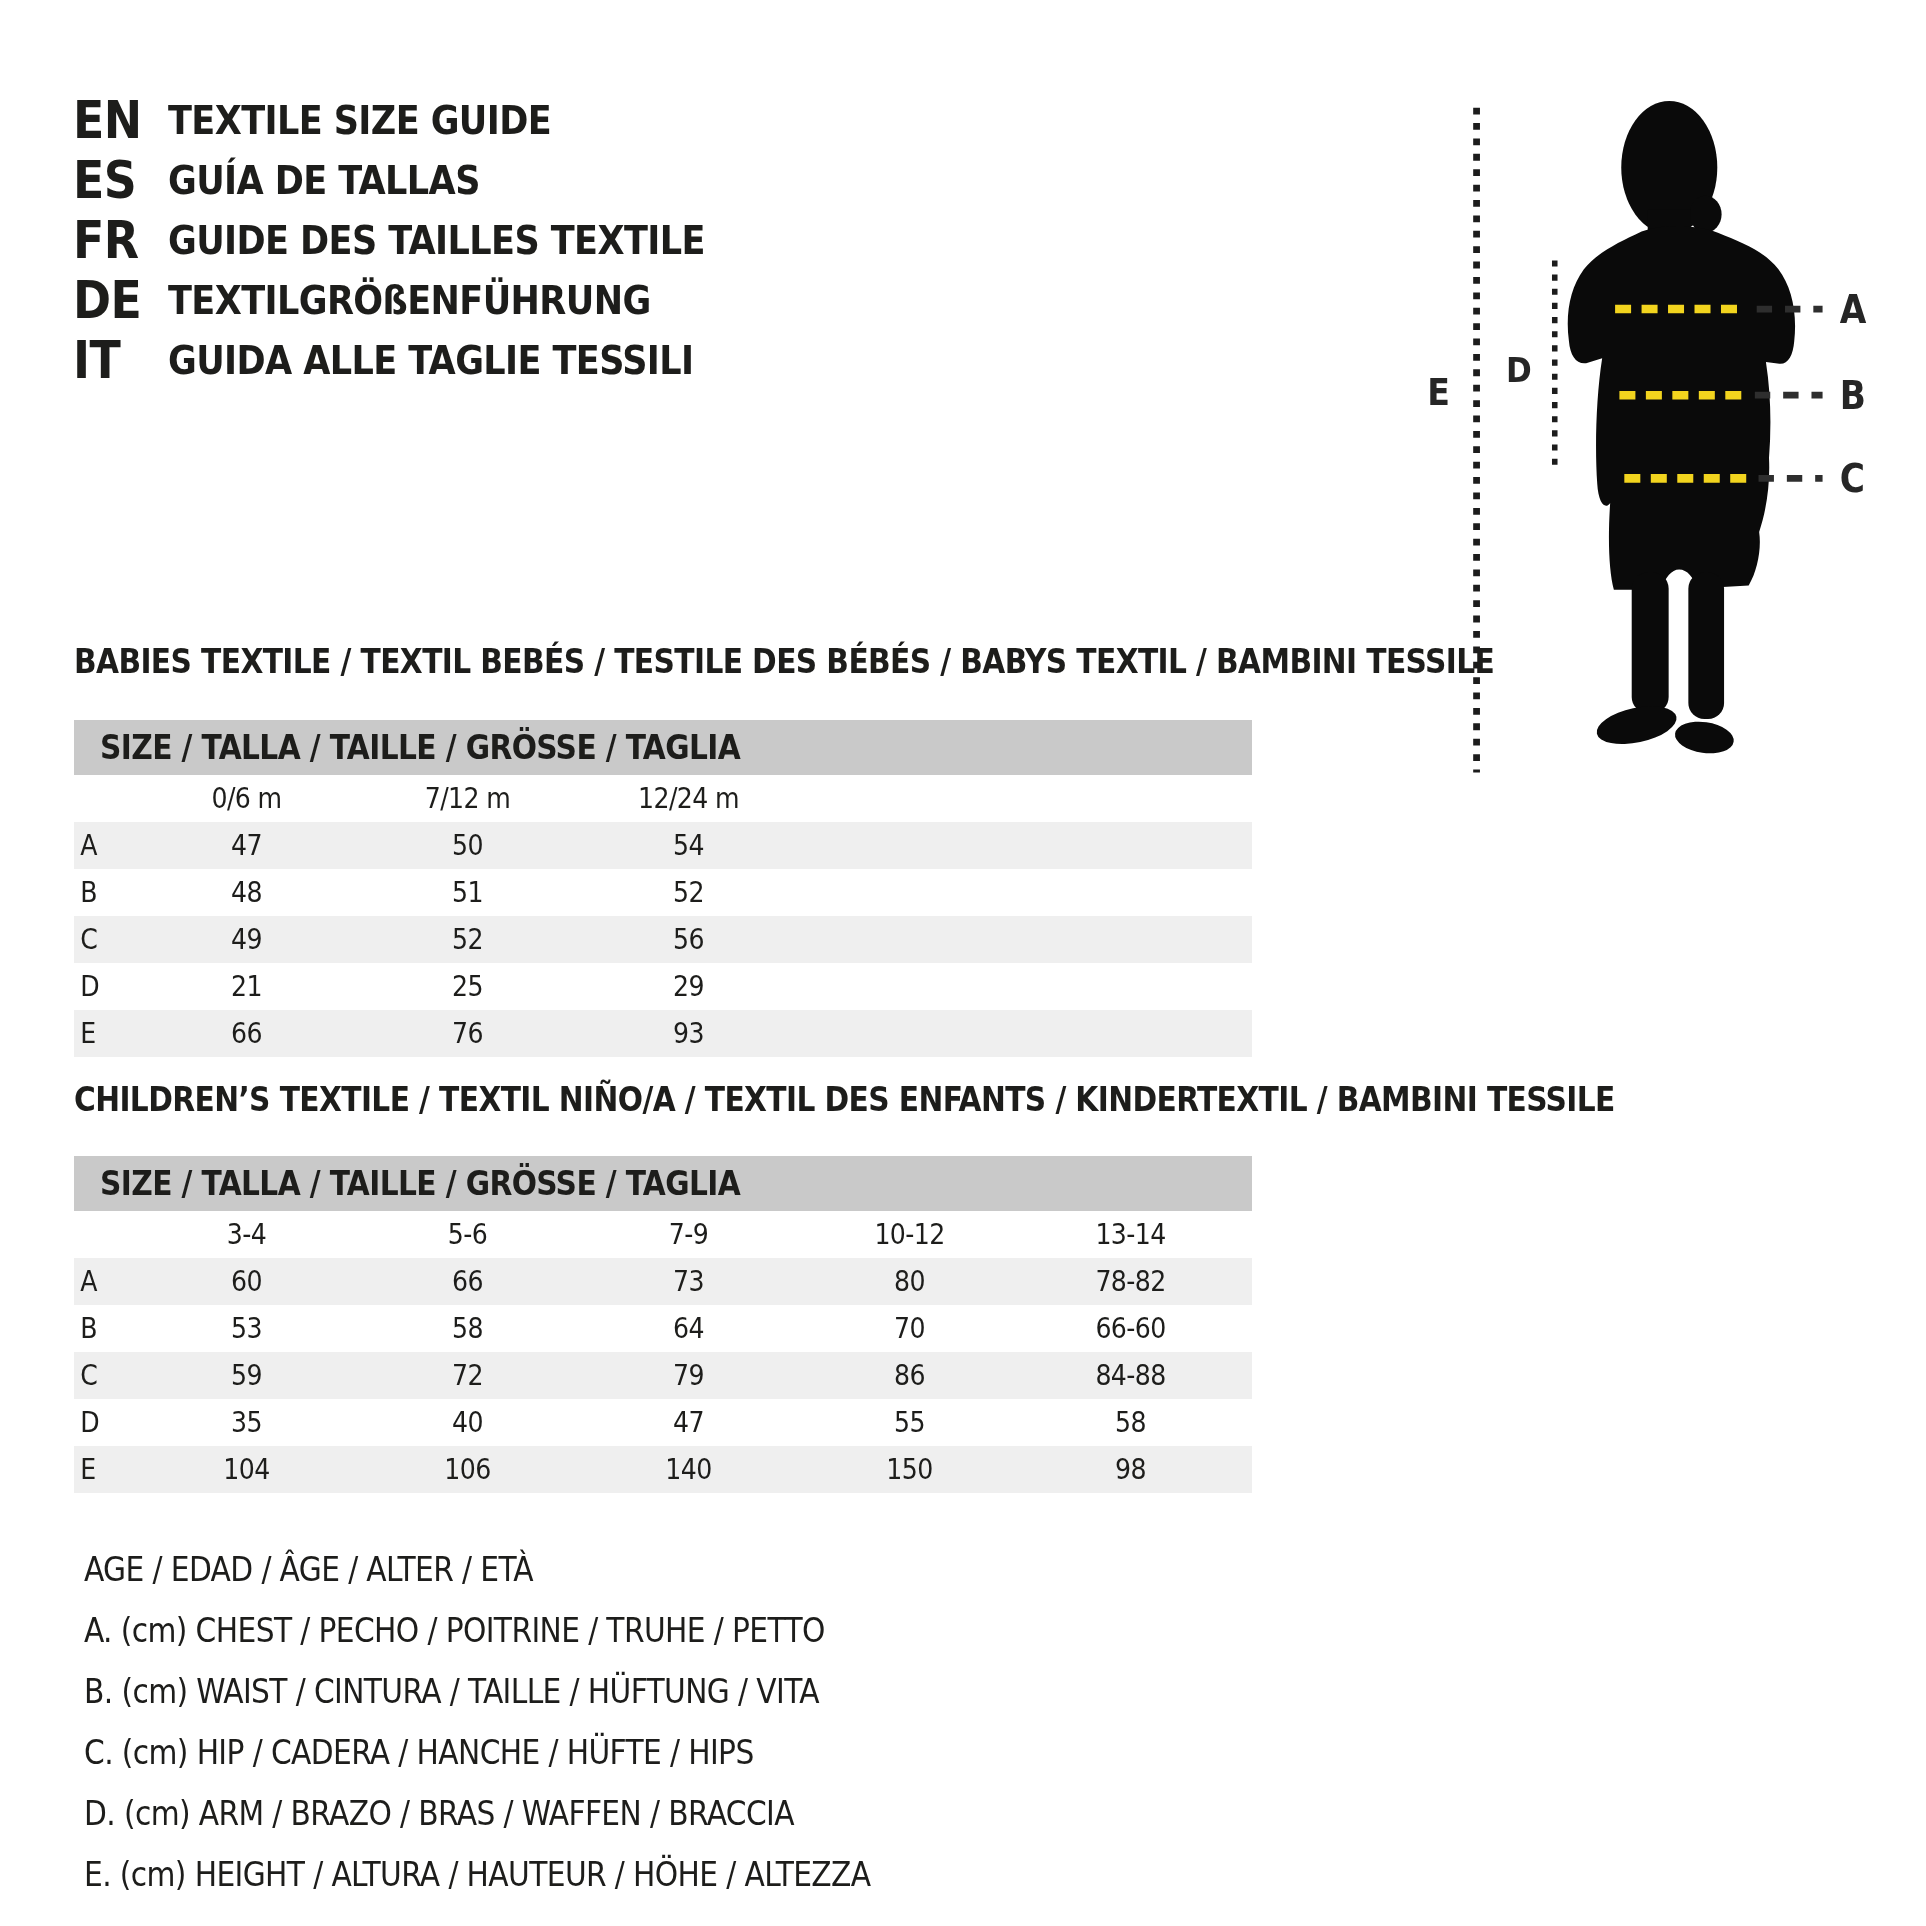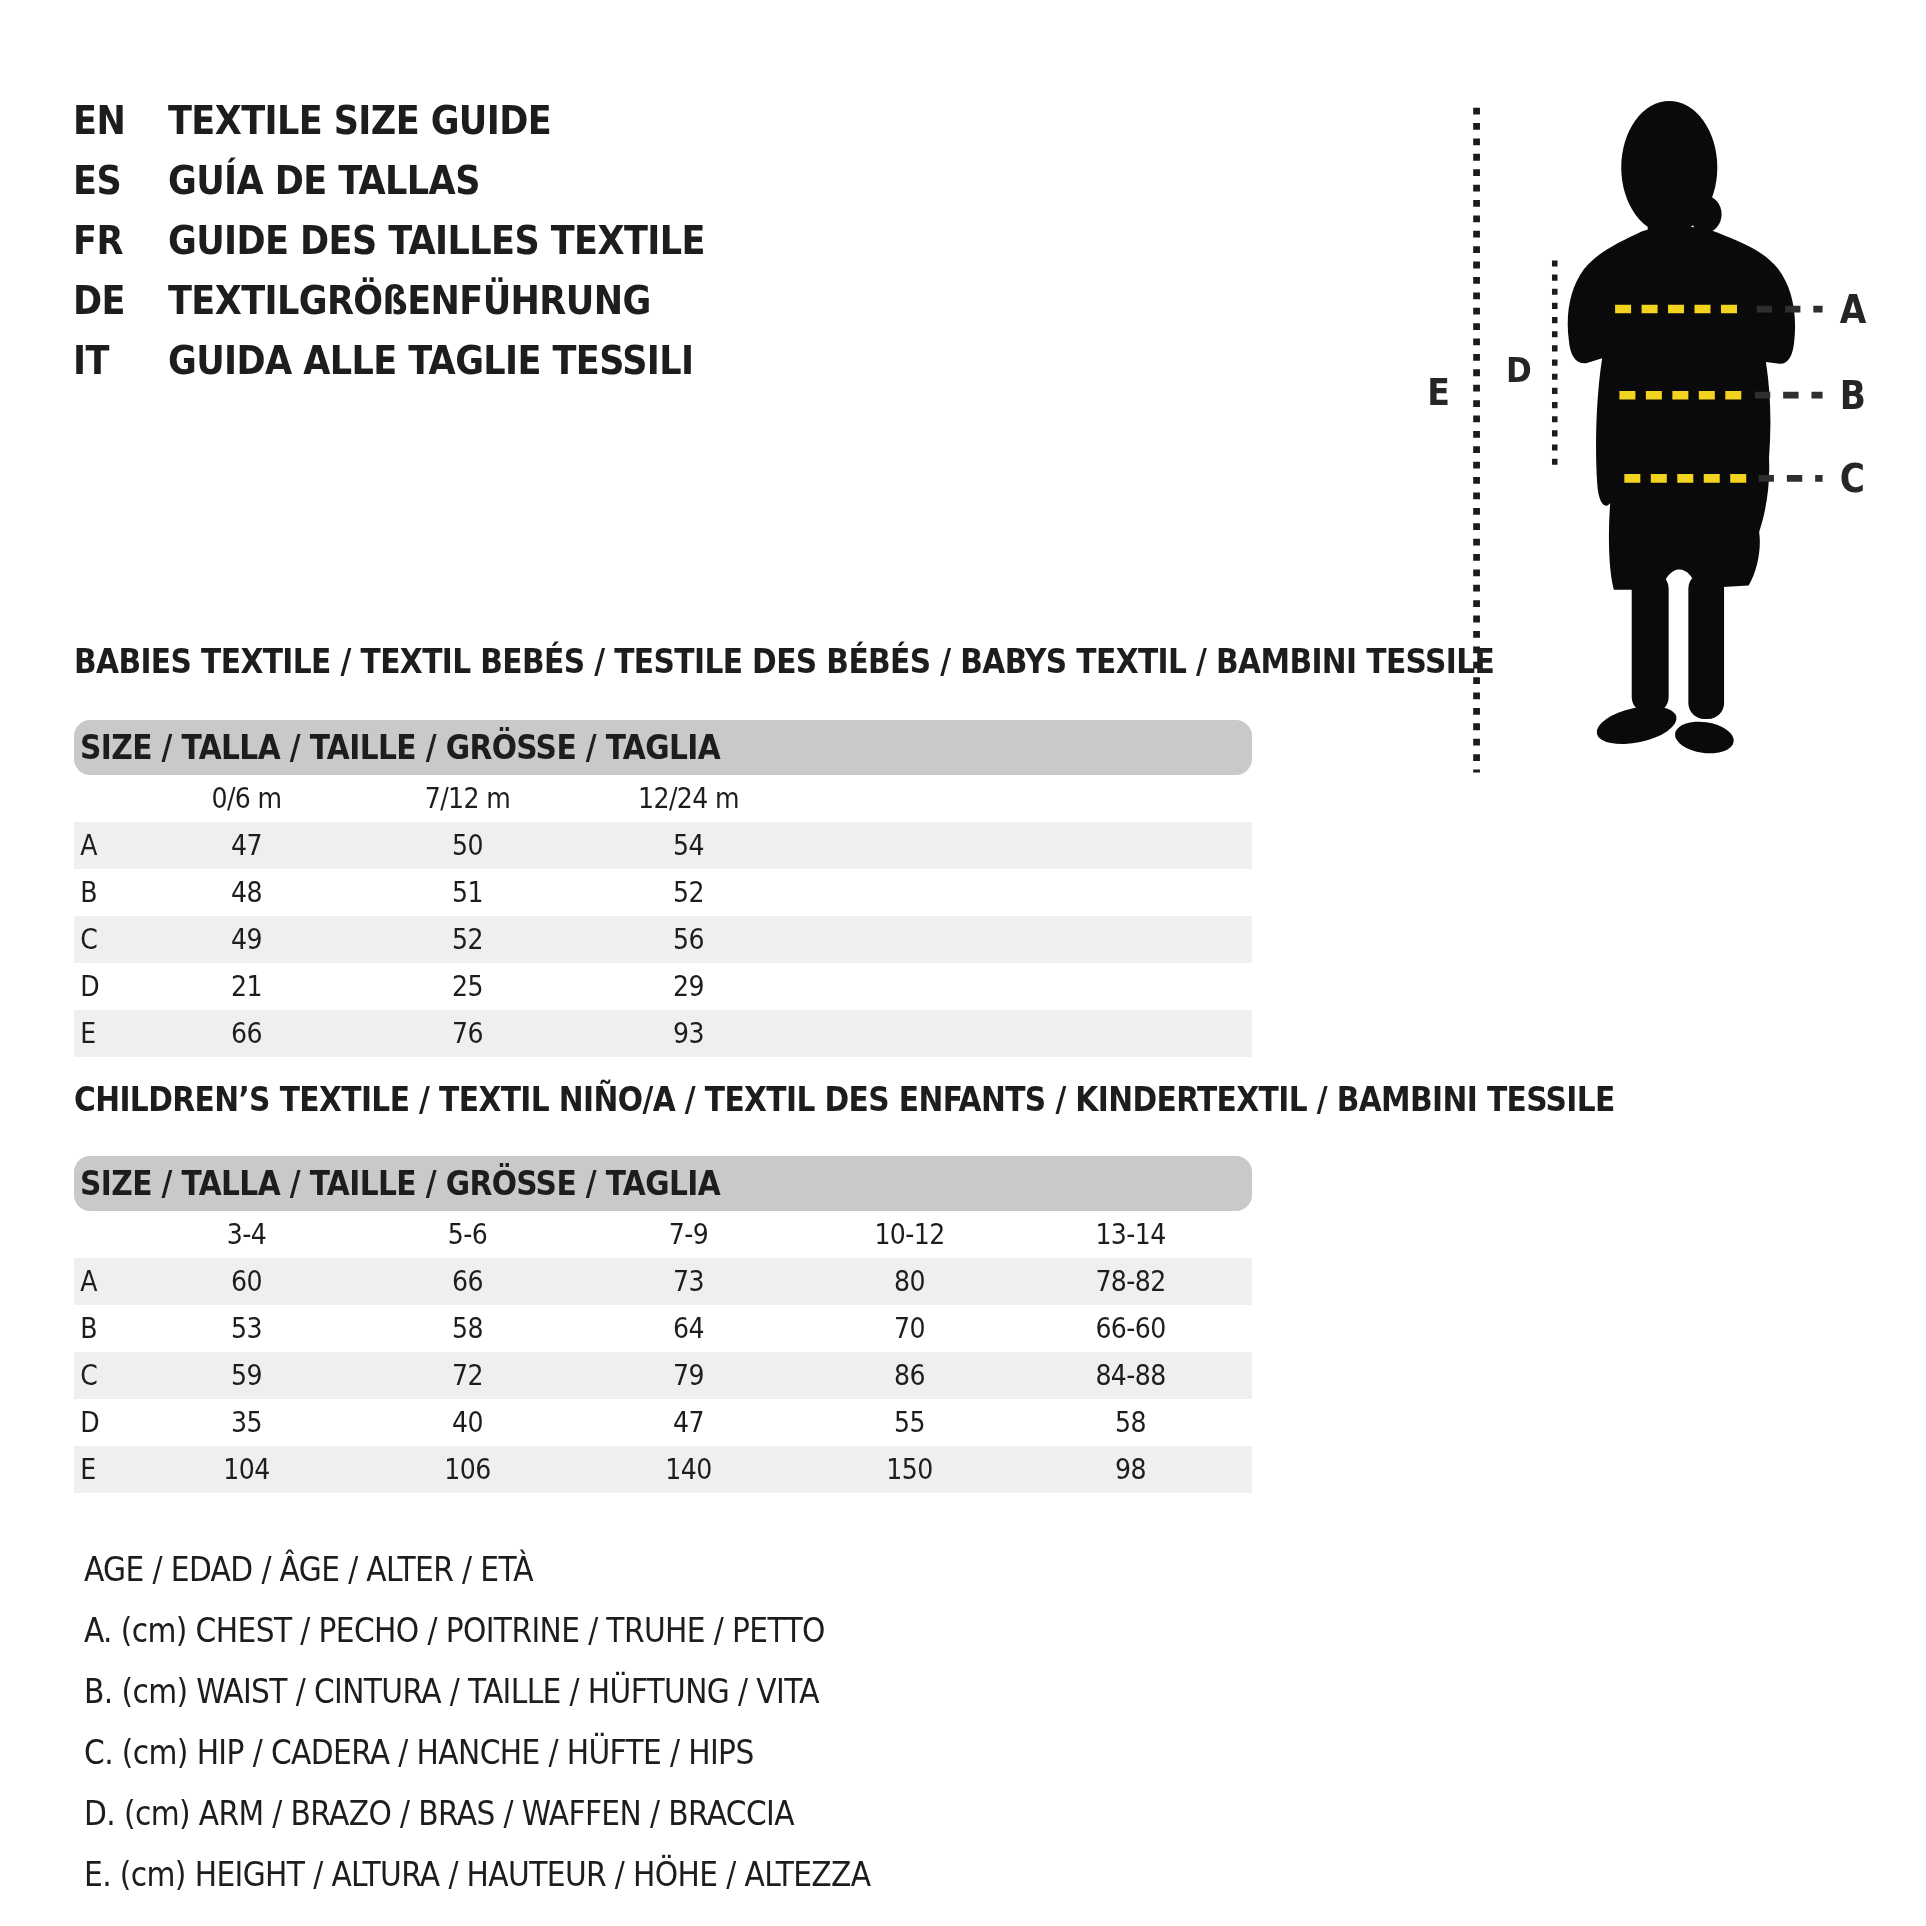--- a/index.html
+++ b/index.html
@@ -14,38 +14,37 @@
   html,body{margin:0;padding:0;background:#fff;}
   .page{
     position:relative;width:1926px;height:1926px;background:#fff;overflow:hidden;
     font-family:"DejaVu Sans","Liberation Sans",sans-serif;
     font-stretch:condensed;
     color:var(--text);
   }
   
   .langs{position:absolute;left:73px;top:90px;}
   .lang-row{display:flex;height:60px;align-items:center;}
-  .lang-code{width:95px;font-size:39px;font-weight:700;letter-spacing:-0.6px;}
+  .lang-code{width:95px;font-size:51px;font-weight:700;letter-spacing:-0.6px;}
   .lang-title{font-size:39px;font-weight:700;letter-spacing:-0.6px;white-space:nowrap;}
   
   .tbl-title{
     position:absolute;left:74px;font-size:33px;font-weight:700;
     letter-spacing:-0.6px;white-space:nowrap;
   }
   .title-babies{top:642px;}
   .title-children{top:1080px;}
   
   .tbl{position:absolute;left:74px;width:1178px;}
   .tbl-babies{top:720px;}
   .tbl-children{top:1156px;}
   .size-bar{
     height:55px;line-height:55px;background:var(--bar-gray);
-    font-size:33px;font-weight:700;letter-spacing:-0.6px;padding-left:6px;
+    font-size:33px;font-weight:700;letter-spacing:-0.6px;padding-left:26px;
     box-sizing:border-box;
-    border-radius:16px;
   }
   .row{display:flex;height:47px;align-items:center;}
   .row.stripe{background:var(--stripe-gray);}
   .cell{width:221px;text-align:center;font-size:28px;letter-spacing:-0.6px;}
   .cell.label{width:62px;text-align:left;padding-left:6.2px;box-sizing:border-box;}
   
   .legend{position:absolute;left:74px;top:1539px;}
   .legend-line{height:61px;line-height:61px;font-size:33px;letter-spacing:-0.6px;white-space:nowrap;margin-left:10px;}
   
   .figure{position:absolute;left:1415px;top:49px;width:511px;height:770px;}

